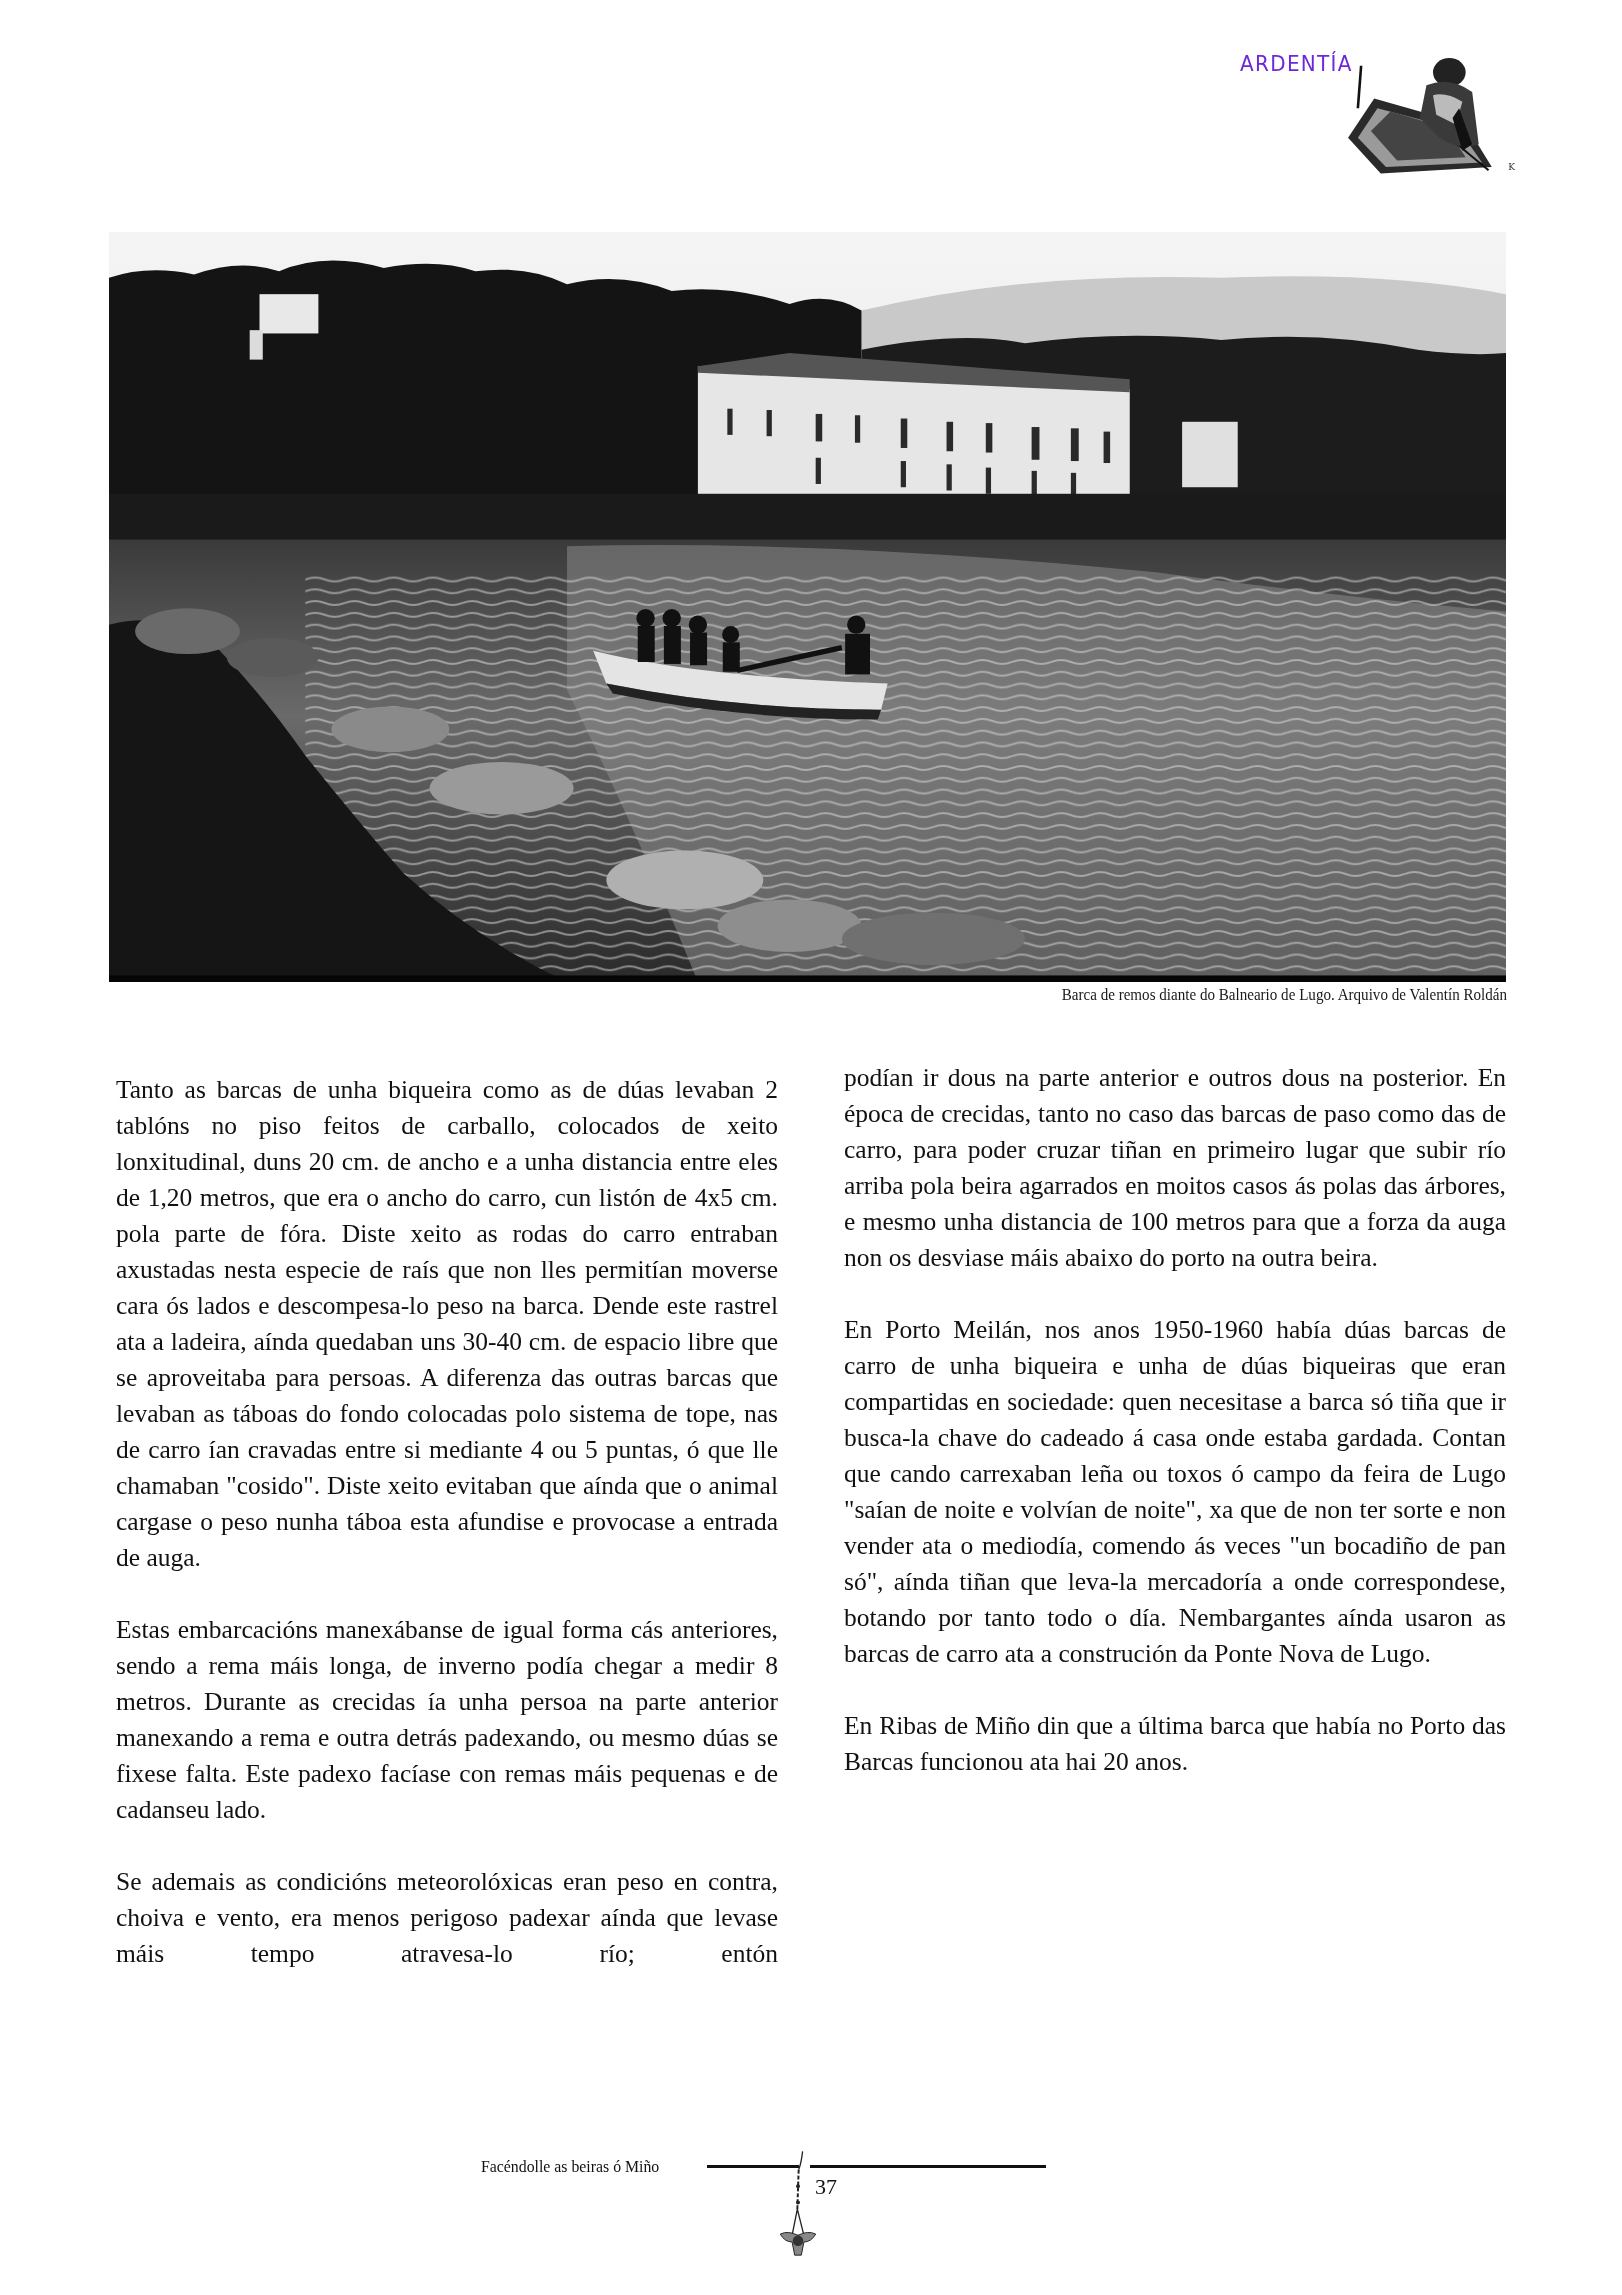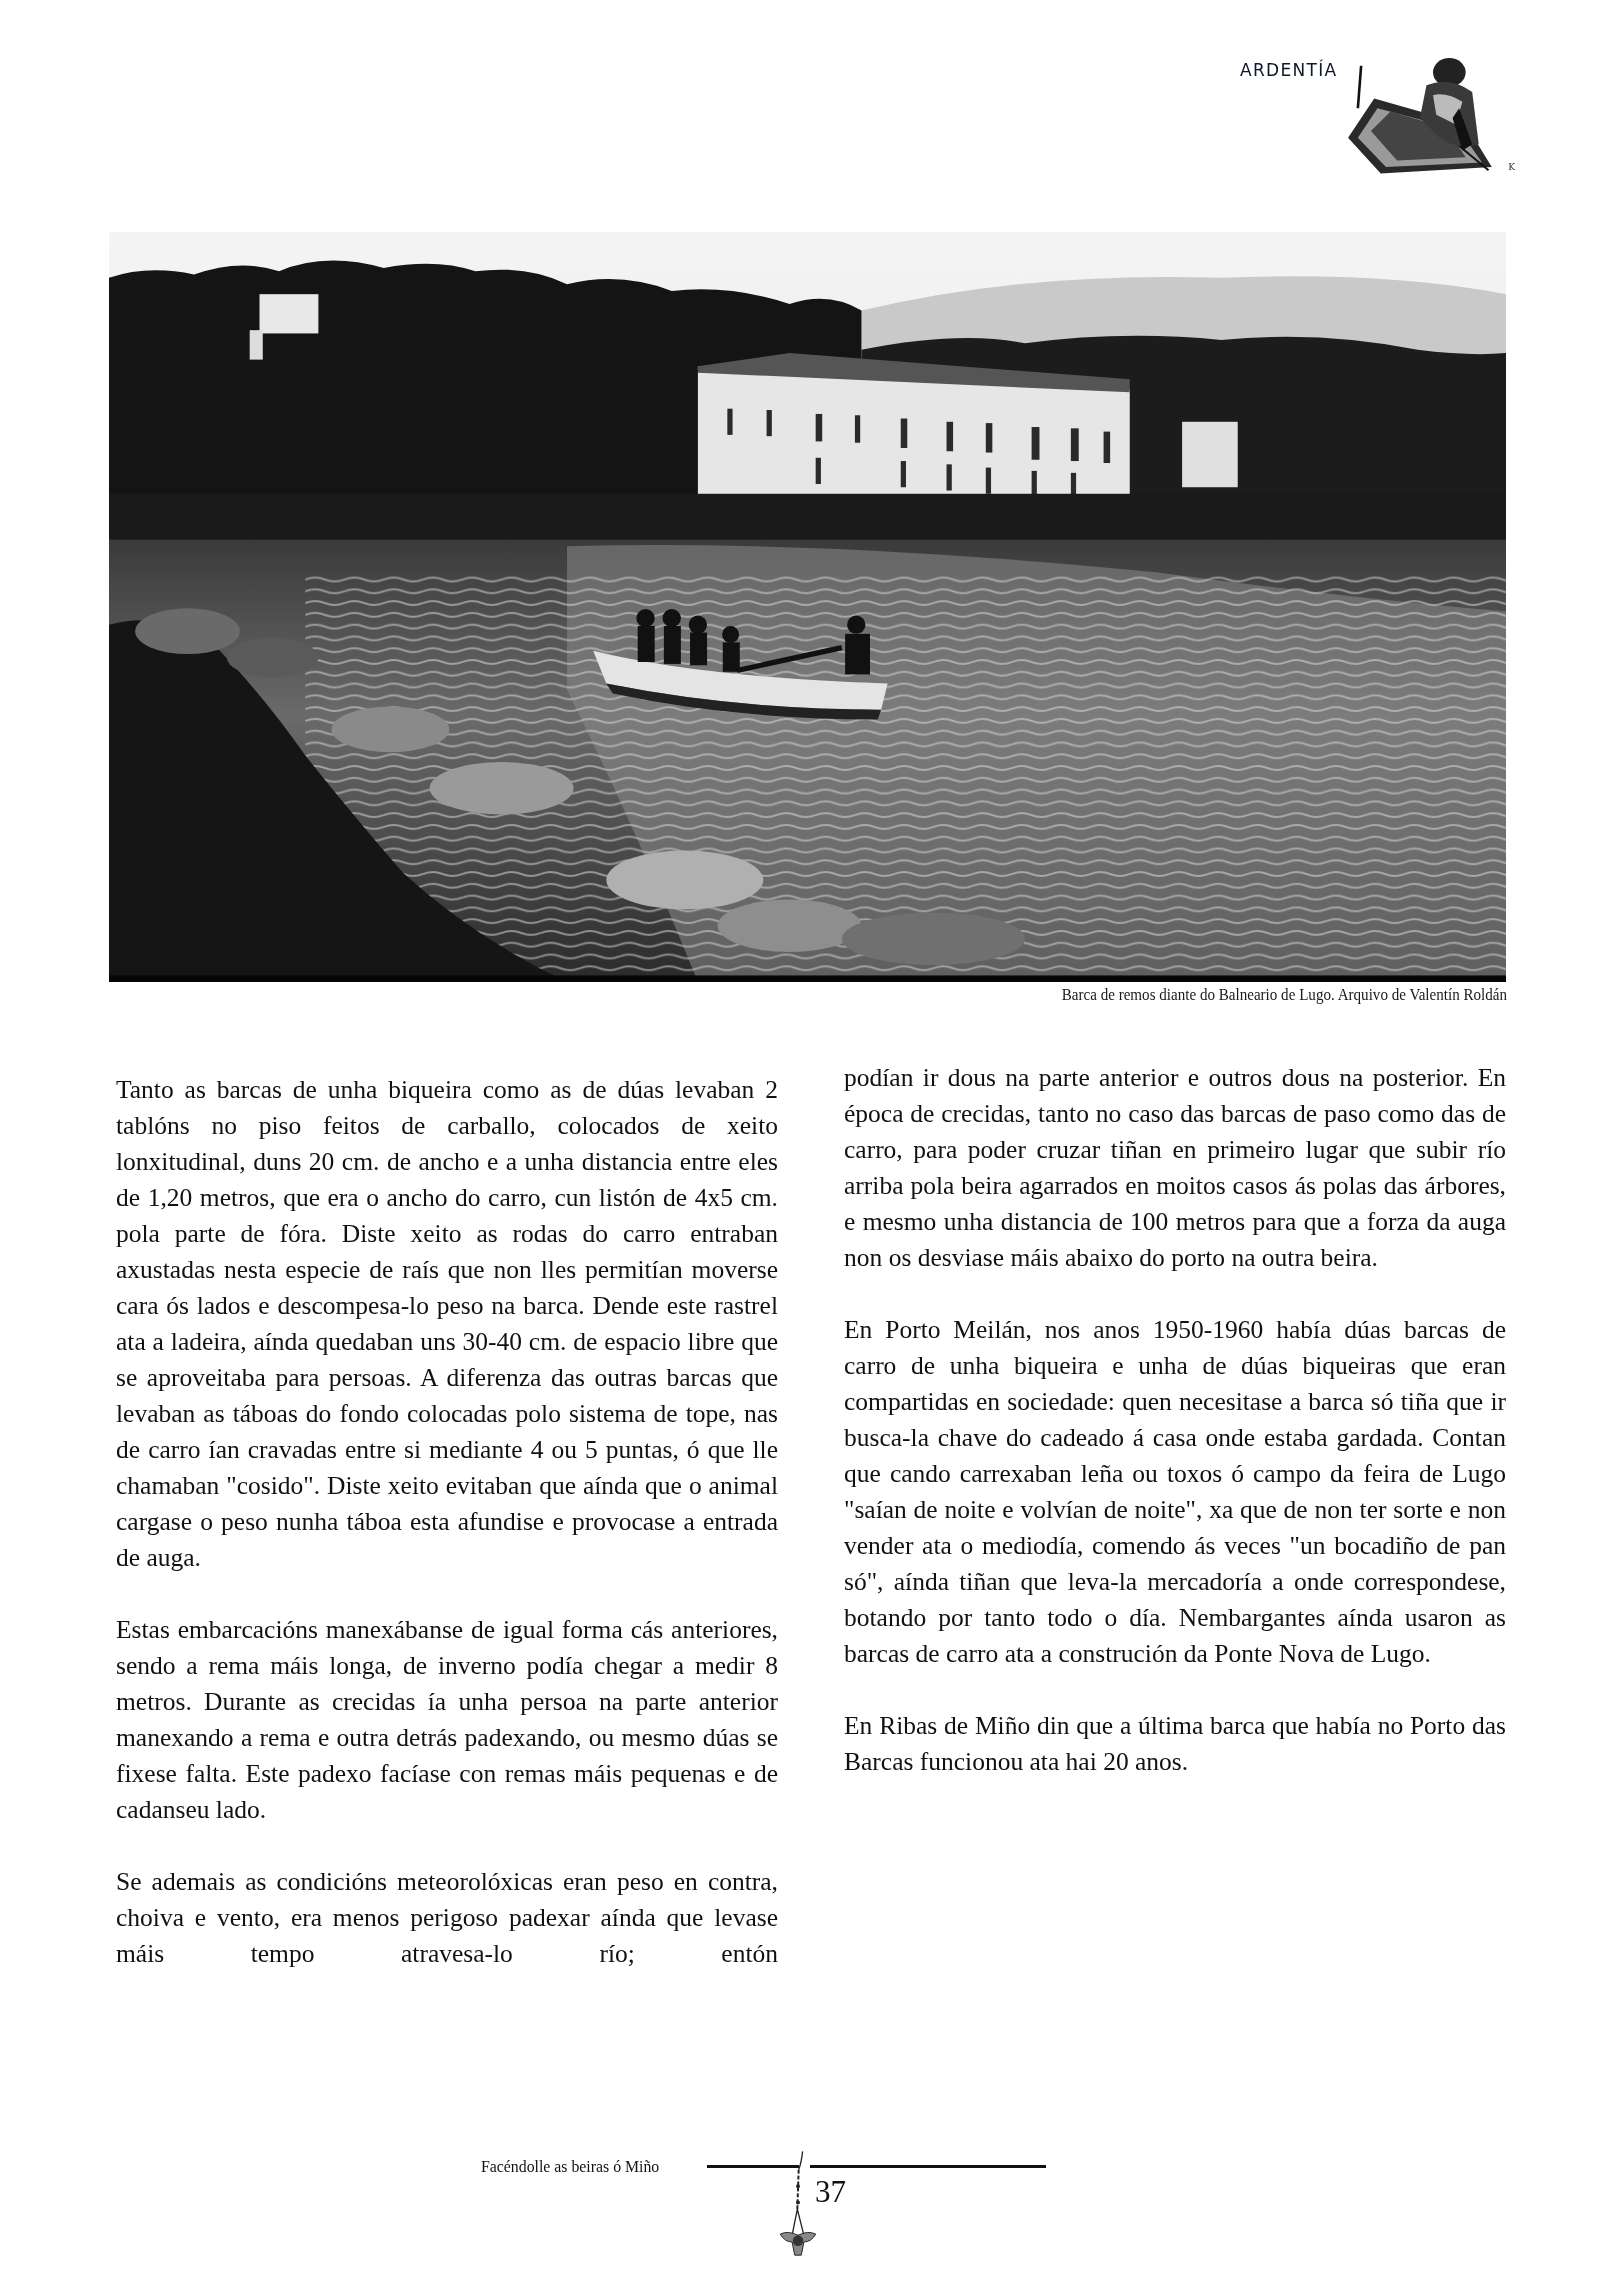--- a/index.html
+++ b/index.html
@@ -1,21 +1,21 @@
 <!DOCTYPE html>
 <html style="font-size:10.5px"><head>
 <meta charset="utf-8">
 <style>
   html, body { margin:0; padding:0; background:#ffffff; }
   body { width:1623px; height:2295px; position:relative; overflow:hidden;
          font-family:"Liberation Serif","DejaVu Serif",serif; color:#111; }
 
   
   .header-logo { position:absolute; left:1240px; top:52px; font-family:"DejaVu Sans","Liberation Sans",sans-serif;
-                 font-size:17px; letter-spacing:1.3px; color:#0f172a; transform:scaleY(1.05);margin-top:8px; }
+                 font-size:20px; letter-spacing:1.3px; color:#6d28d9; transform:scaleY(1.05); }
   .header-art { position:absolute; left:1335px; top:46px; width:196px; height:131px; }
 
   
   .photo { position:absolute; left:109px; top:232px; width:1397px; height:750px; overflow:hidden; background:#1a1a1a; }
   .photo svg { width:100%; height:100%; display:block; }
   .caption { position:absolute; right:116px; top:985px; font-size:16.4px; color:#1a1a1a; text-align:right;
              transform:scaleX(0.92); transform-origin:right center; white-space:nowrap; }
 
   
   .col { position:absolute; top:1034px; width:662px; font-size:25.5px; line-height:36px; text-align:justify;
@@ -23,21 +23,21 @@
   .col-left { left:116px; }
   .col-right { left:844px; top:1022px; }
   .col p { margin:0 0 36px 0; }
   .col p.last-open { text-align-last:justify; }
   .col-right p:first-child { text-align-last:left; }
 
   
   .footer-text { position:absolute; left:481px; top:2157px; font-size:17px; white-space:nowrap; transform:scaleX(0.93); transform-origin:left center; }
   .footer-rule-left { position:absolute; left:707px; top:2165px; width:92px; height:3.3px; background:#111; }
   .footer-rule-right { position:absolute; left:810px; top:2165px; width:236px; height:3.3px; background:#111; }
-  .page-number { position:absolute; left:815px; top:2174px; font-size:31px; }
+  .page-number { position:absolute; left:815px; top:2174px; font-size:22px; }
   .footer-ornament { position:absolute; left:775px; top:2150px; width:46px; height:115px; }
 </style>
 </head>
 <body>
 
 <div class="header-logo">ARDENTÍA</div>
 <div class="header-art">
   <svg viewBox="0 0 300 200" width="196" height="131">
 
     <path d="M20 140 L60 80 L200 120 L240 185 L70 195 Z" fill="#2a2a2a"></path>

